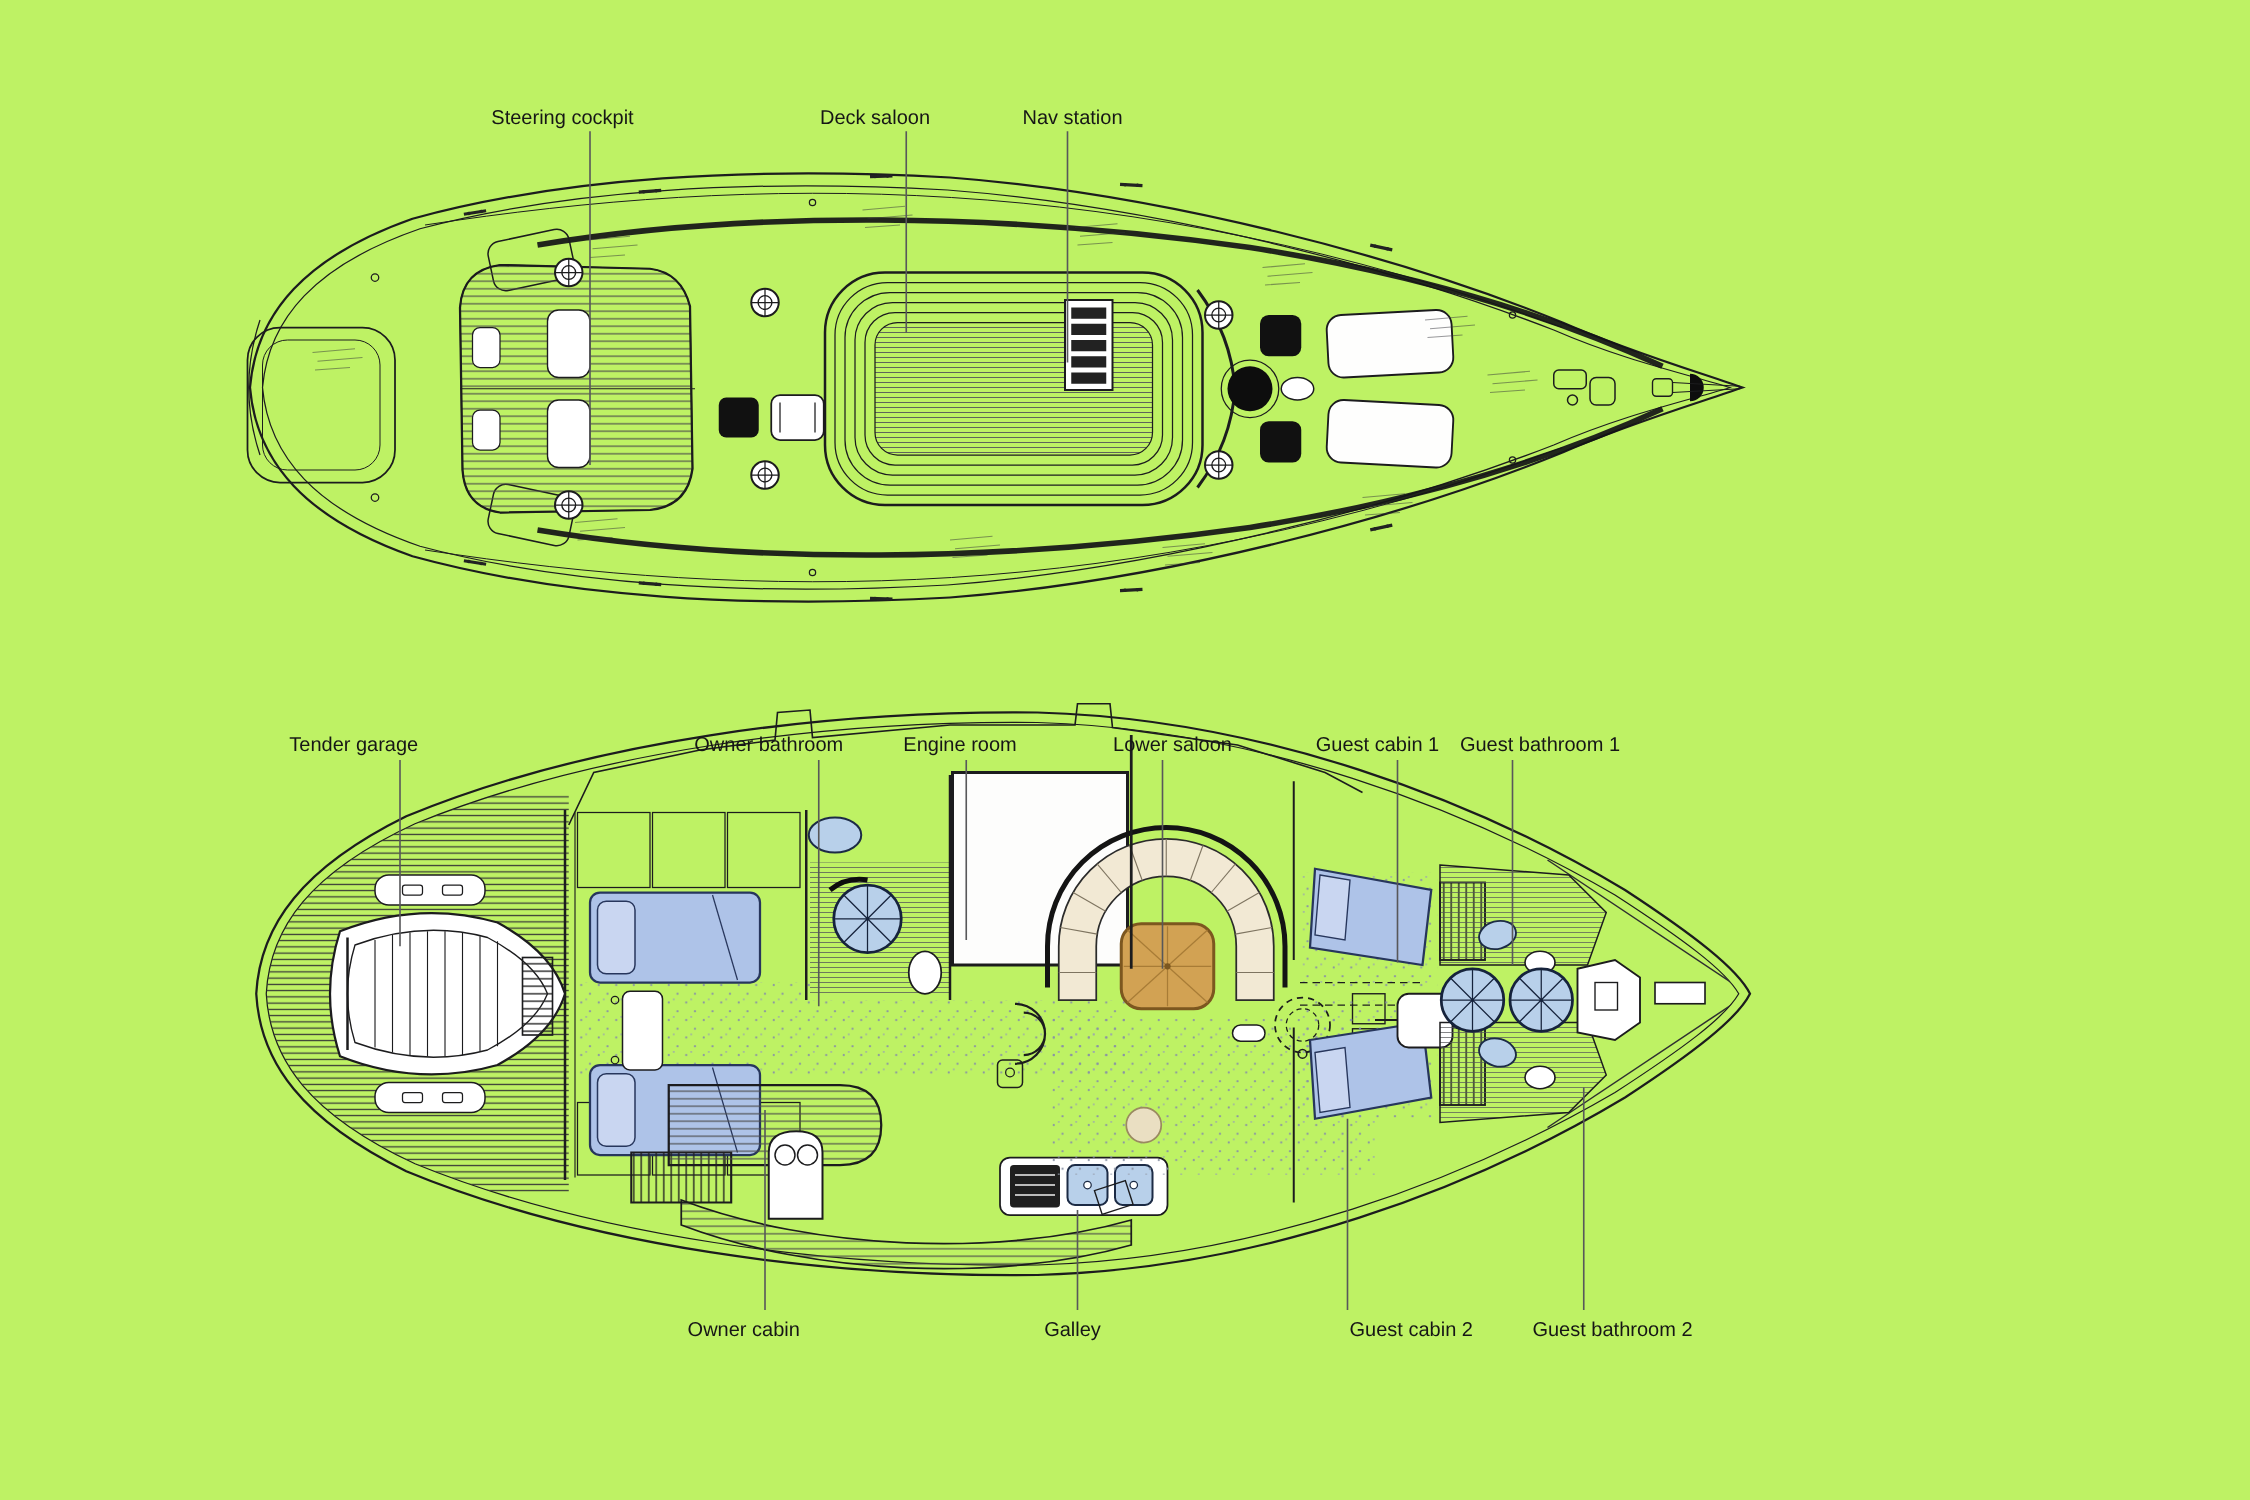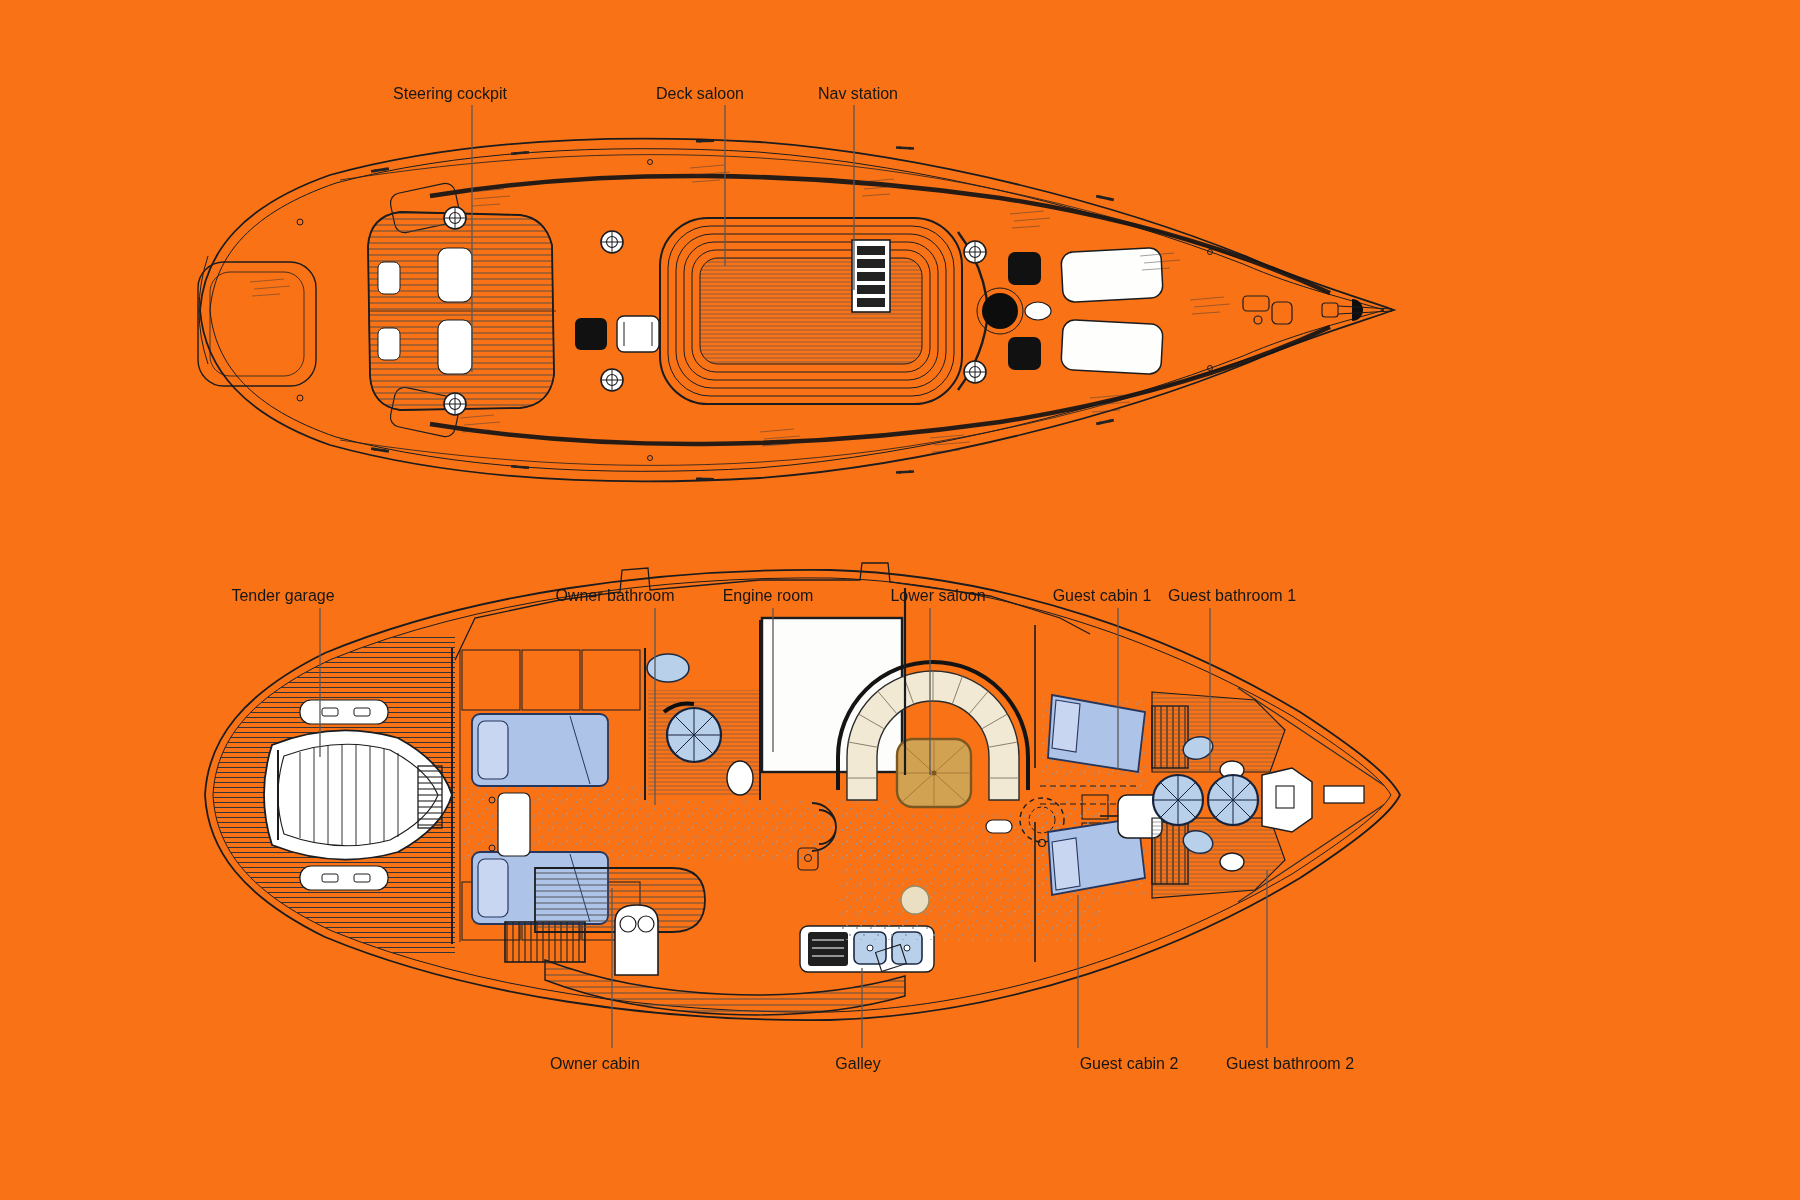--- a/index.html
+++ b/index.html
@@ -1,16 +1,16 @@
 <!DOCTYPE html>
 <html><head>
 <meta charset="utf-8">
 <style>
   html,body{margin:0;padding:0;background:#e9e8e6;}
-  .canvas{position:relative;width:1800px;height:1200px;background:#f97316;overflow:hidden;
+  .canvas{position:relative;width:1800px;height:1200px;background:#bef264;overflow:hidden;
           font-family:"Liberation Sans", sans-serif;}
   svg{position:absolute;left:0;top:0;}
   text{font-family:"Liberation Sans", sans-serif;font-size:16px;fill:#161616;}
   .leader{stroke:#58585a;stroke-width:1.3;}
   .ink{stroke:#1c1c1e;fill:none;}
 </style>
 </head>
 <body>
 
 <div class="canvas">

